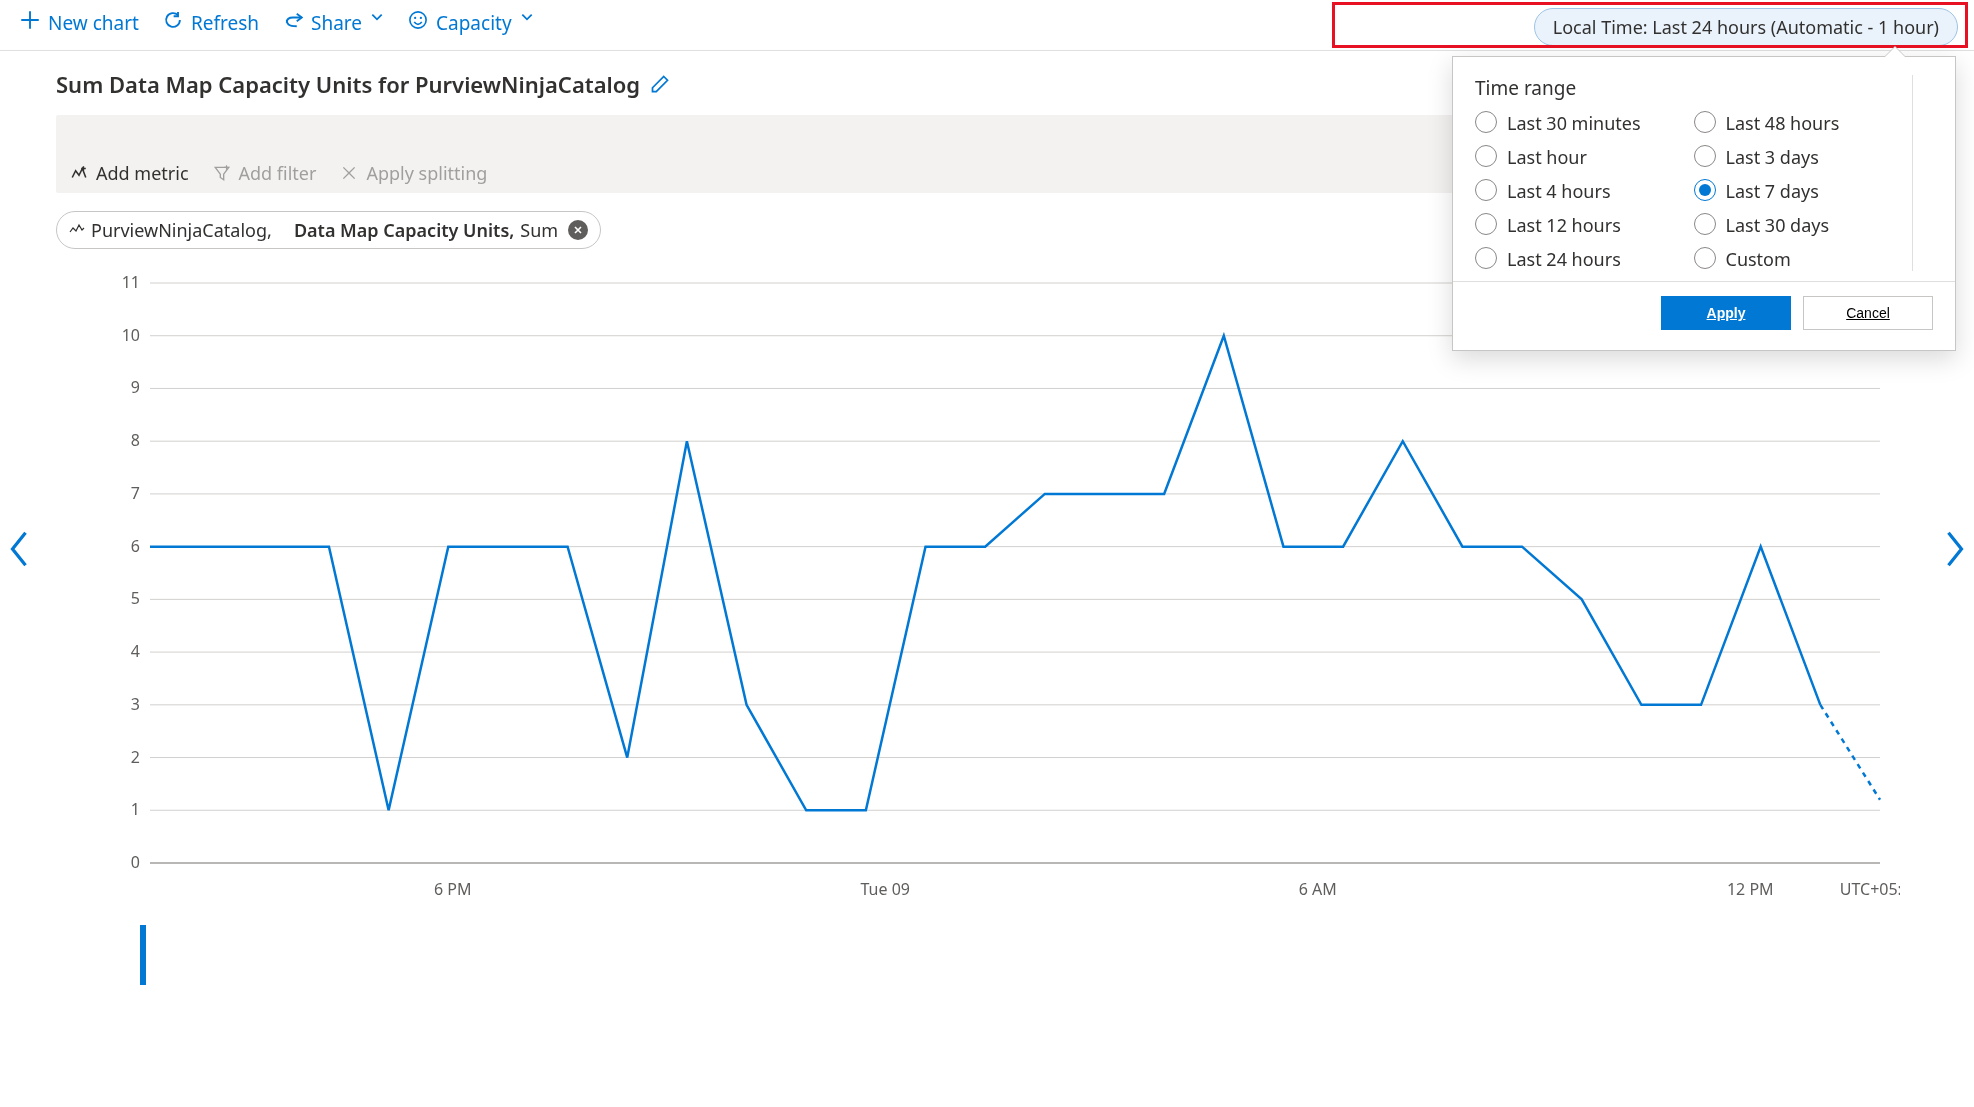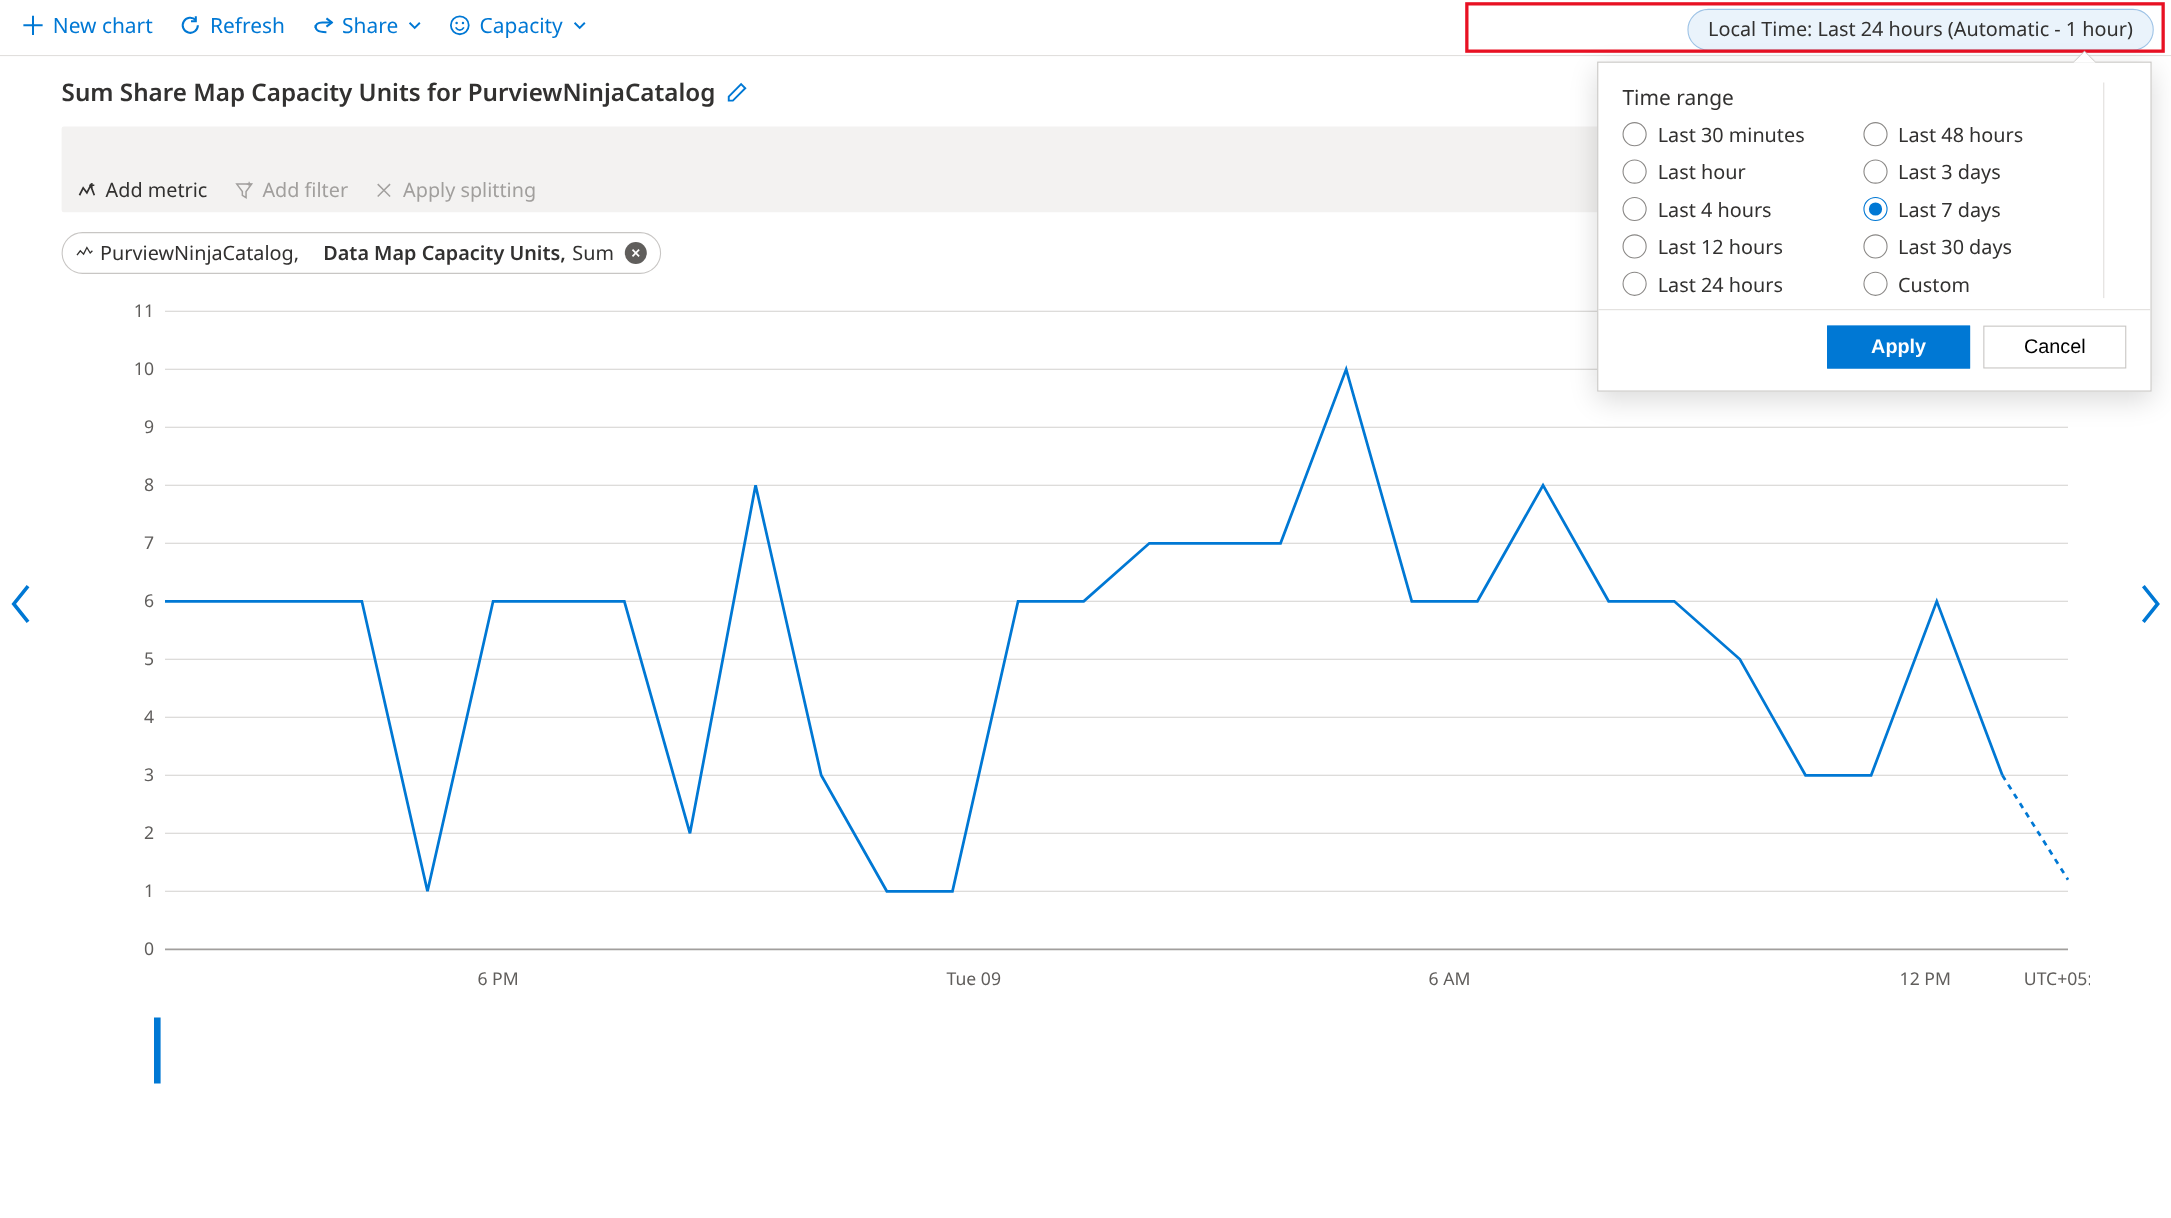--- a/index.html
+++ b/index.html
@@ -30,21 +30,21 @@
   .cmdbar {
     display: flex;
     align-items: center;
     gap: 24px;
     padding: 10px 20px 14px 20px;
     border-bottom: 1px solid var(--border);
     position: relative;
   }
   .cmd-item {
     display: inline-flex;
-    align-items: center;
+    align-items: flex-start;
     gap: 8px;
     color: var(--blue);
     cursor: pointer;
     font-size: 19px;
   }
   .cmd-item svg, .cmd-item .glyph { width: 20px; height: 20px; color: var(--blue); }
   .chev { width: 14px !important; height: 14px !important; }
   .spacer { flex: 1; }
   .time-pill {
     position: absolute;
@@ -204,22 +204,22 @@
   .select {
     width: 160px; padding: 4px 8px; font-size: 16px;
     border: 1px solid #8a8886; background: #fff;
   }
   .pop-footer {
     display: flex; justify-content: flex-end; gap: 12px;
     padding: 14px 22px 20px 22px;
     border-top: 1px solid var(--border);
   }
   .btn {
-    min-width: 130px; padding: 8px 16px; font-size: 18px;
-    border: 1px solid var(--border-strong); background: #fff; cursor: pointer;
+    min-width: 130px; padding: 8px 16px; font-size: 14px;
+    border: 1px solid var(--border-strong); background: #fff; cursor: pointer; text-decoration: underline;
   }
   .btn.primary { background: var(--blue); color: #fff; border-color: var(--blue); font-weight: 600; }
 </style>
 </head>
 <body>
 
 <div class="page">
 
   <div class="cmdbar">
     <span class="cmd-item">
@@ -258,21 +258,21 @@
         </svg>
     </span>
     <span class="spacer"></span>
     <span class="time-pill">
       <span>Local Time: Last 24 hours (Automatic - 1 hour)</span>
     </span>
     <div class="highlight-box"></div>
   </div>
 
   <div class="title-row">
-    <span>Sum Share Map Capacity Units for PurviewNinjaCatalog</span>
+    <span>Sum Data Map Capacity Units for PurviewNinjaCatalog</span>
     <svg viewBox="0 0 16 16">
         <path d="M11 2l3 3-9 9H2v-3l9-9z" stroke="currentColor" stroke-width="1.4" fill="none"></path>
       </svg>
   </div>
 
   <div class="metric-bar">
     <span class="mb-item">
       <svg viewBox="0 0 16 16">
           <path d="M2 12l3-6 3 4 3-6 3 8" stroke="currentColor" stroke-width="1.4" fill="none"></path>
           <path d="M12 2v4M10 4h4" stroke="currentColor" stroke-width="1.2"></path>

